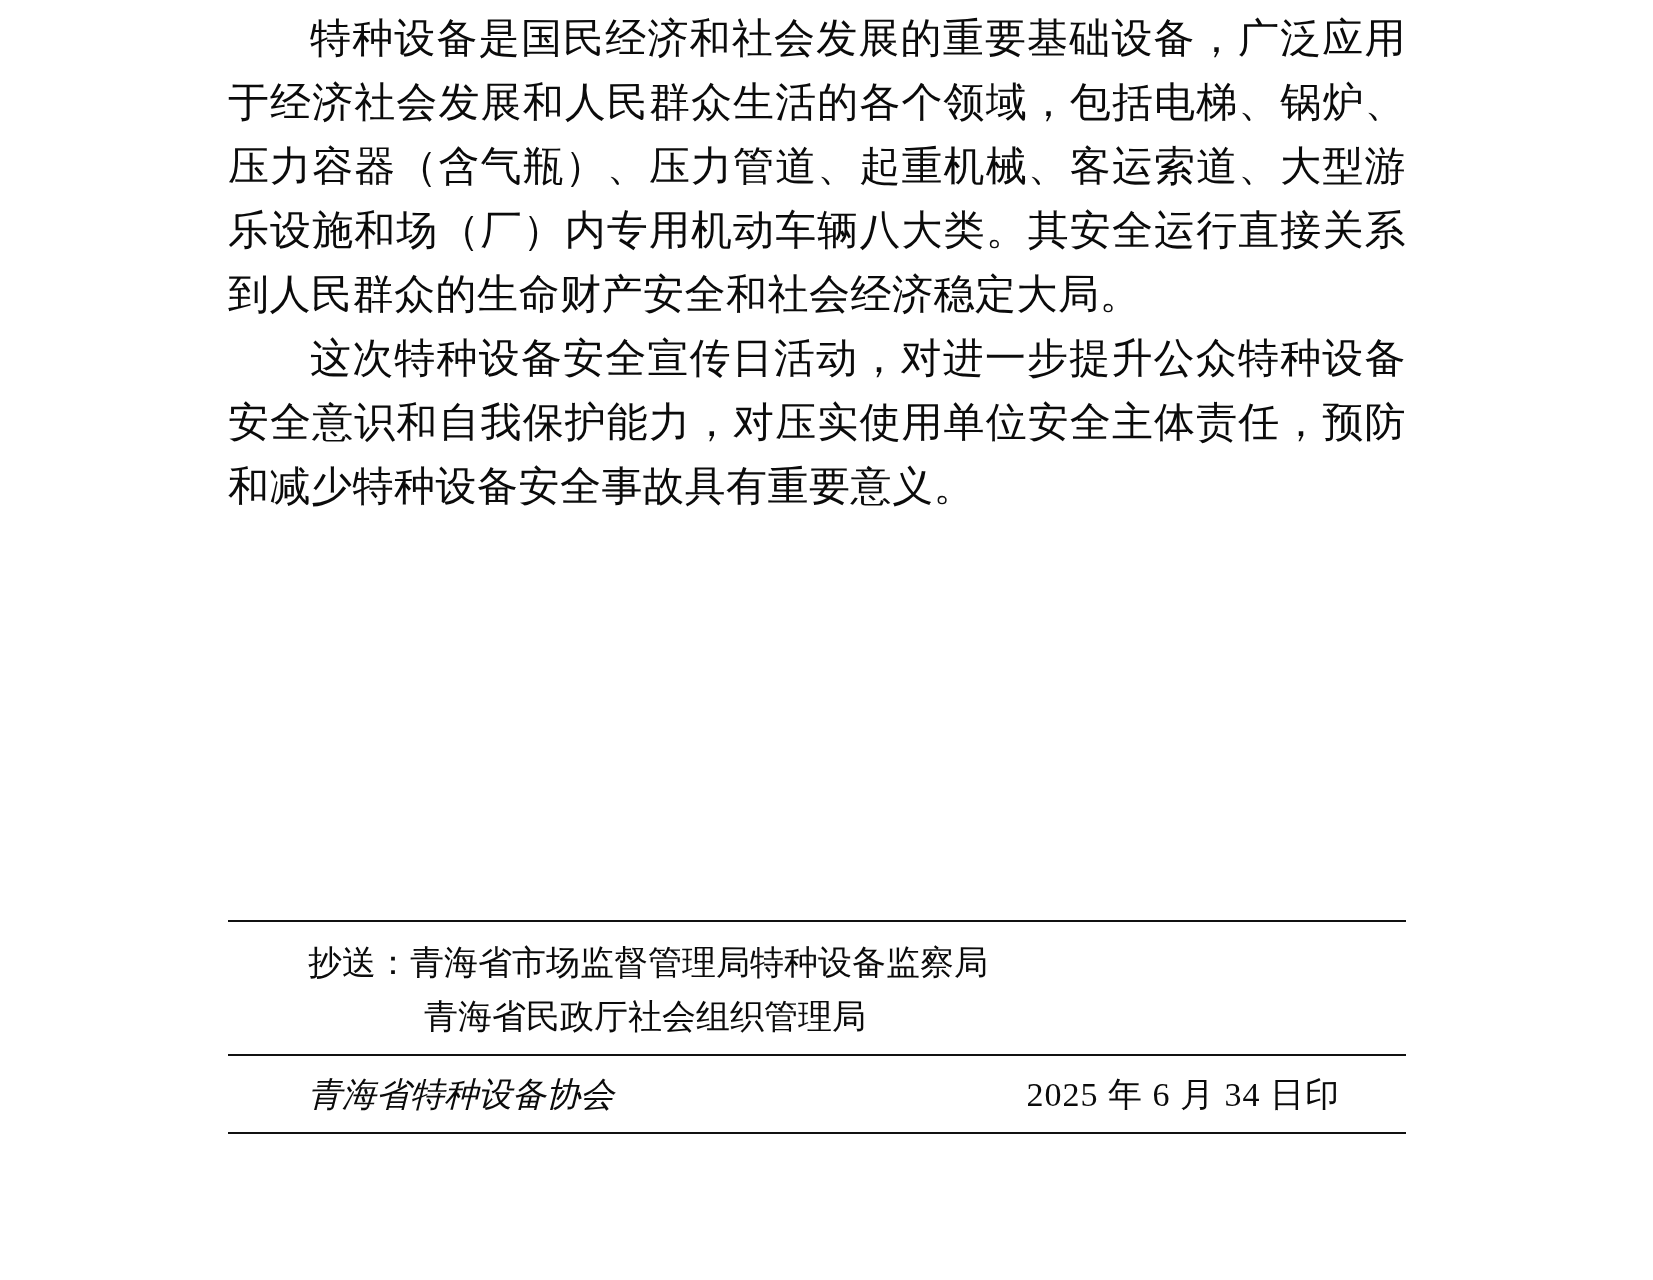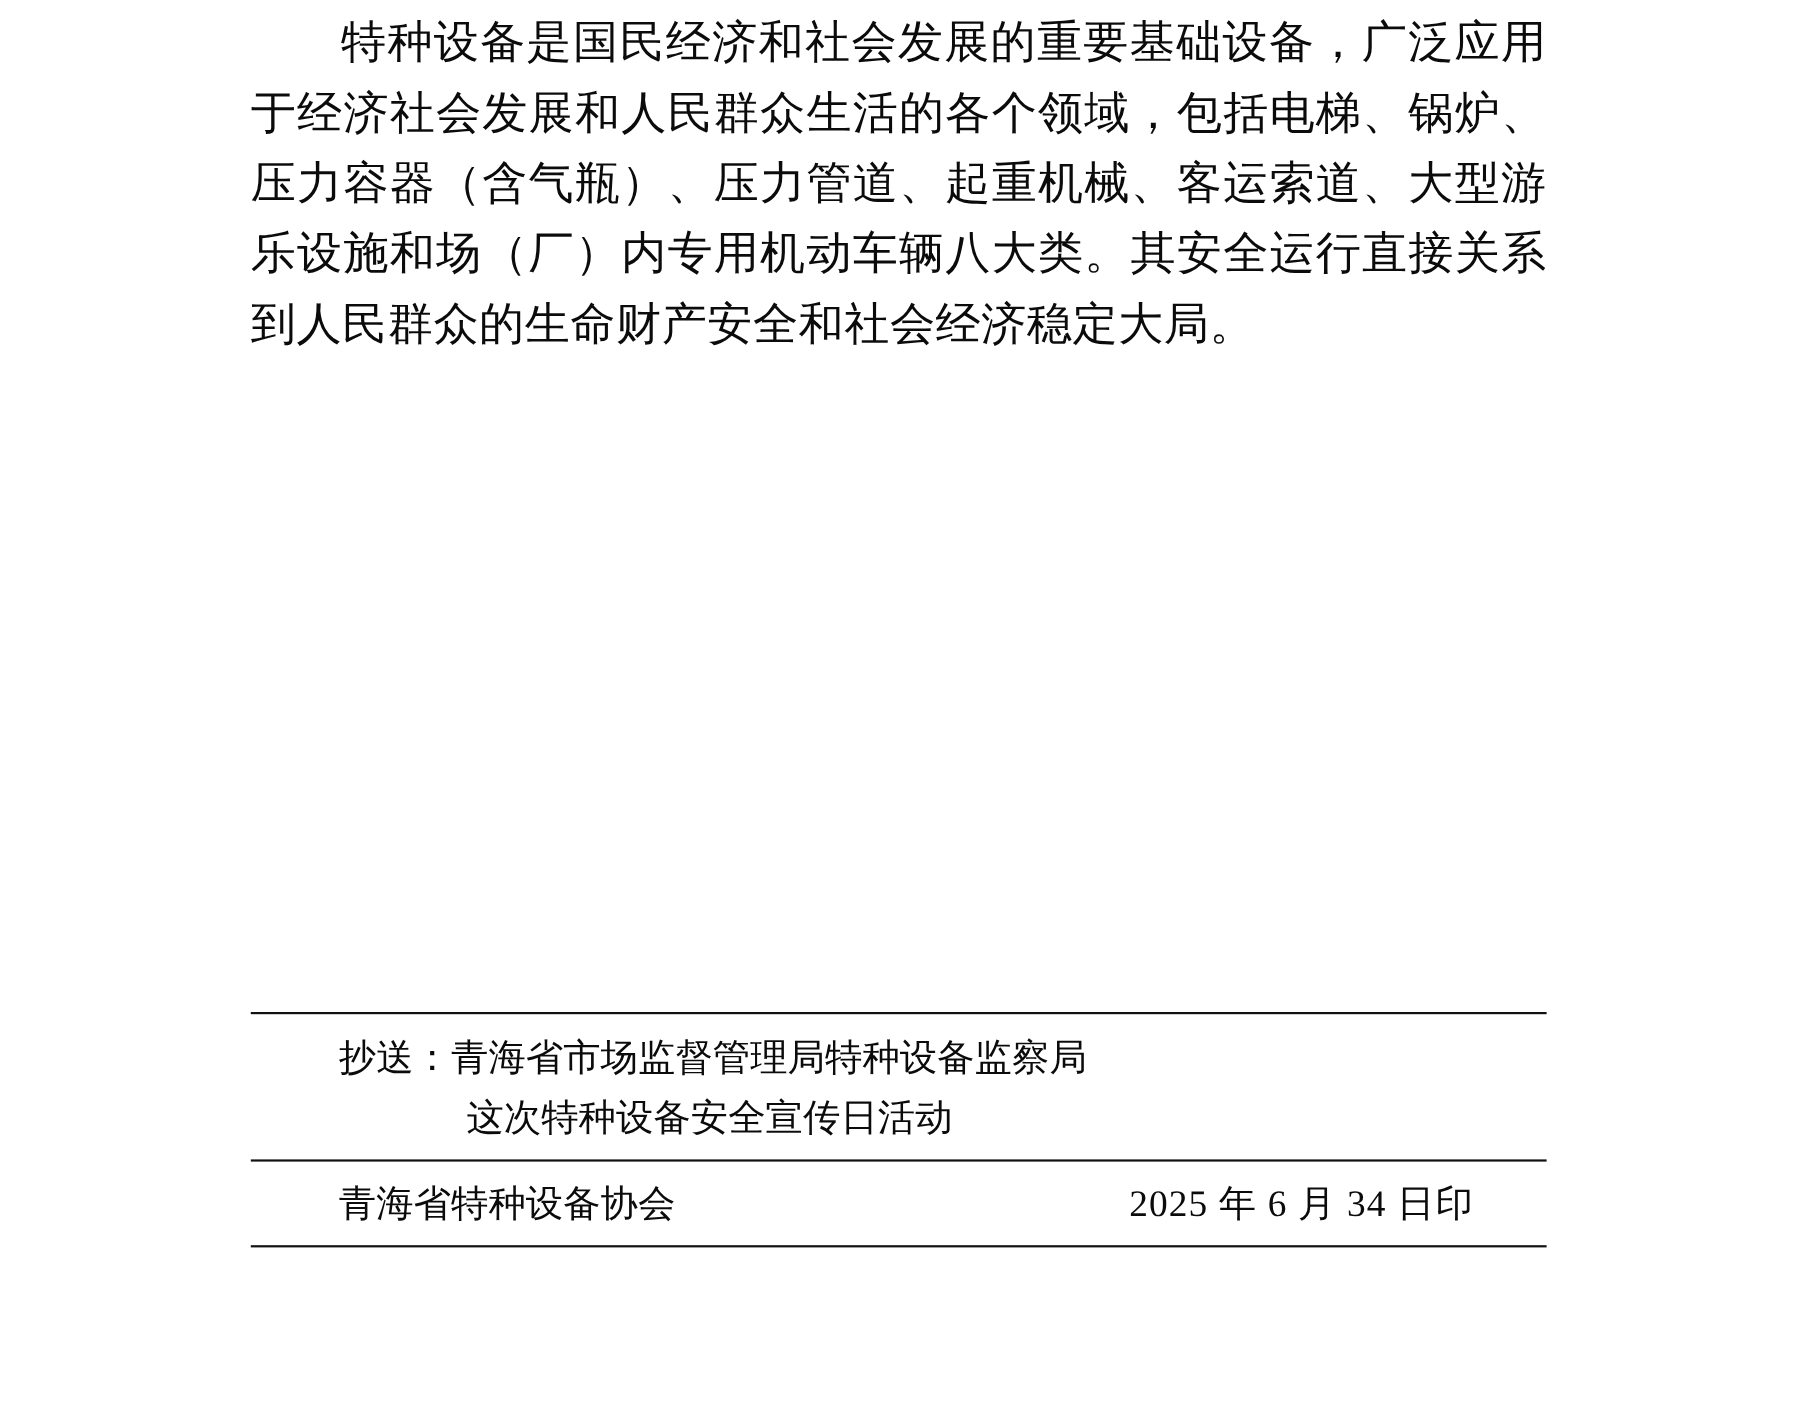--- a/index.html
+++ b/index.html
@@ -90,45 +90,47 @@
     justify-content: space-between;
     align-items: baseline;
     padding: 14px 0 12px 0;
   }
 
   .issuer-name {
     font-size: 34px;
     line-height: 50px;
     padding-left: 80px;
     white-space: nowrap;
+    font-style: italic;
   }
 
   .issuer-date {
     font-size: 34px;
     line-height: 50px;
     padding-right: 66px;
     white-space: nowrap;
     letter-spacing: 1px;
   }
 </style>
 </head>
 <body>
 
 <div class="page">
 
   <div class="doc-body">
     <p class="para">特种设备是国民经济和社会发展的重要基础设备，广泛应用于经济社会发展和人民群众生活的各个领域，包括电梯、锅炉、压力容器（含气瓶）、压力管道、起重机械、客运索道、大型游乐设施和场（厂）内专用机动车辆八大类。其安全运行直接关系到人民群众的生命财产安全和社会经济稳定大局。</p>
+    <p class="para">这次特种设备安全宣传日活动，对进一步提升公众特种设备安全意识和自我保护能力，对压实使用单位安全主体责任，预防和减少特种设备安全事故具有重要意义。</p>
   </div>
 
   <div class="footer">
     <div class="rule"></div>
 
     <div class="cc-block">
       <div class="cc-line first">抄送：青海省市场监督管理局特种设备监察局</div>
-      <div class="cc-line cont">这次特种设备安全宣传日活动</div>
+      <div class="cc-line cont">青海省民政厅社会组织管理局</div>
     </div>
 
     <div class="rule-thin"></div>
 
     <div class="issuer-row">
       <div class="issuer-name">青海省特种设备协会</div>
       <div class="issuer-date">2025 年 6 月 34 日印</div>
     </div>
 
     <div class="rule-thin"></div>

